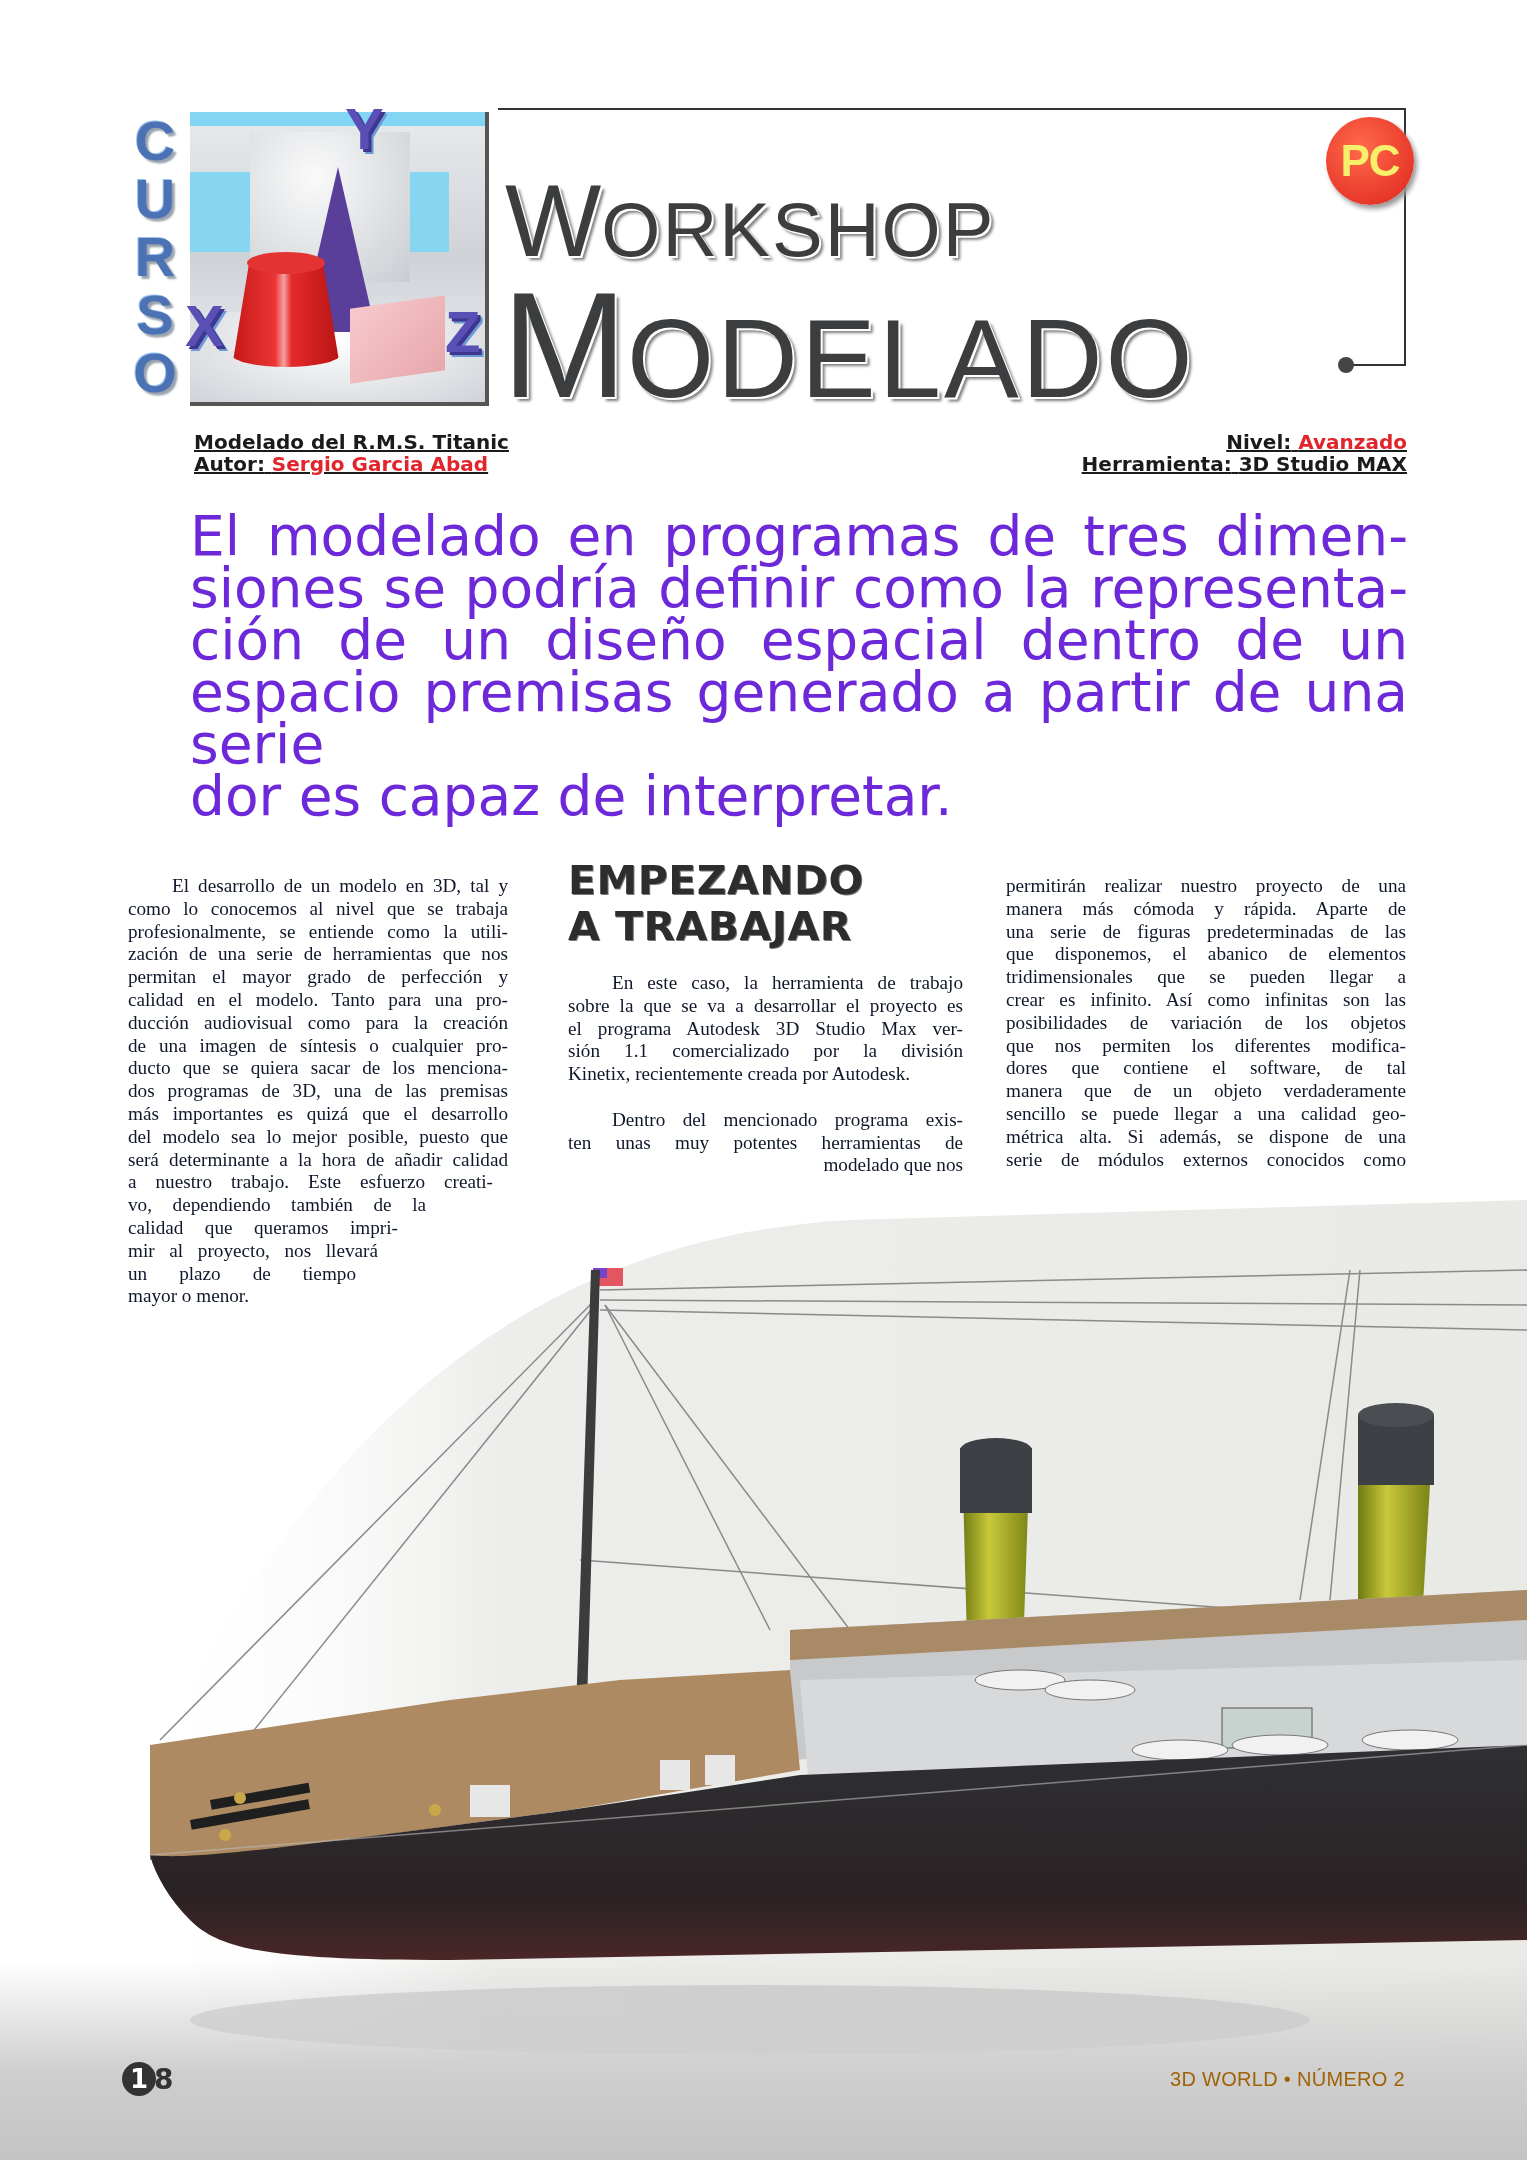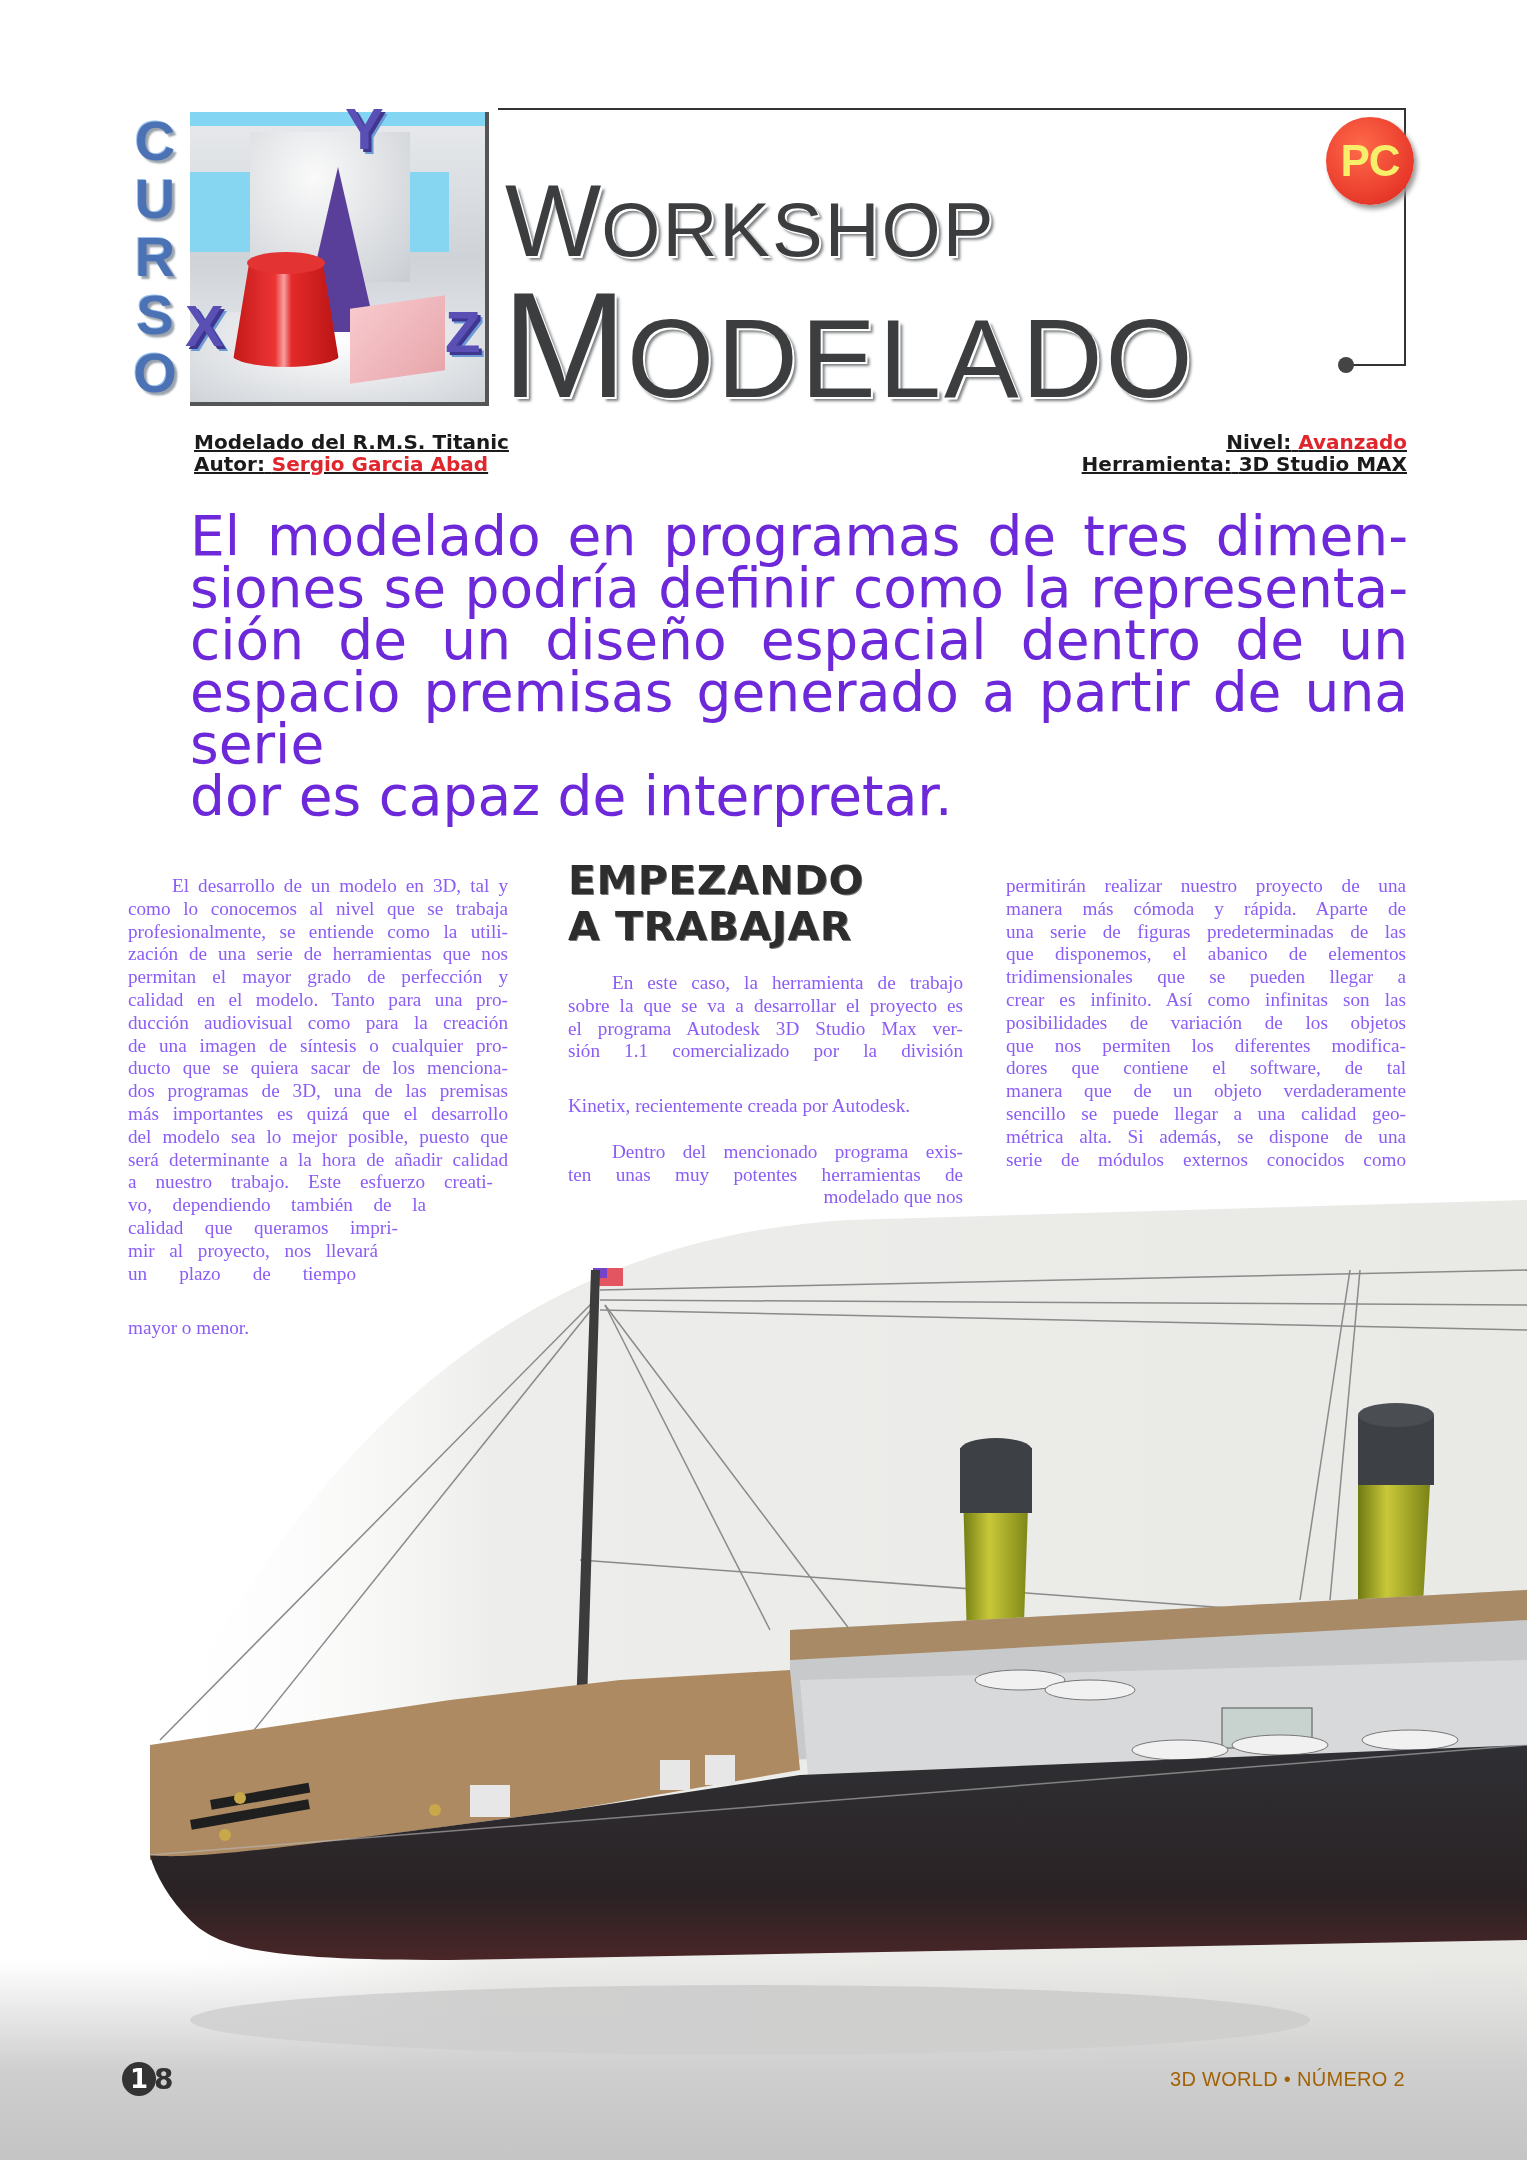--- a/index.html
+++ b/index.html
@@ -35,24 +35,24 @@
   
   .meta{font-family:"DejaVu Sans",sans-serif;font-weight:700;font-size:20px;line-height:22px;color:#1b1b1b;text-decoration:underline;}
   .meta .red{color:#e0252c;}
   .meta-l{left:194px;top:431px;}
   .meta-r{right:120px;top:431px;text-align:right;}
   
   .lead{left:190px;top:510px;width:1218px;font-family:"DejaVu Sans",sans-serif;font-size:55px;line-height:52px;color:#6d28d9;text-align:justify;text-align-last:left;}
   .lead span{display:block;text-align:justify;text-align-last:justify;}
   .lead span.last{text-align-last:left;}
   
-  .col{font-size:19.2px;line-height:22.8px;text-align:justify;color:#8b5cf6;}
+  .col{font-size:19.2px;line-height:22.8px;text-align:justify;color:#0f172a;}
   .col p{margin:0;}
   .col .ln{display:block;text-align:justify;text-align-last:justify;white-space:nowrap;}
-  .col .ln.l{text-align-last:left;margin-top:32px;}
+  .col .ln.l{text-align-last:left;}
   .col .ln.r{text-align-last:right;text-align:right;}
   .col .ind{text-indent:44px;}
   .c1{left:128px;top:875px;width:380px;}
   .c2{left:568px;top:972px;width:395px;}
   .c3{left:1006px;top:875px;width:400px;}
   .heading{left:568px;top:858px;font-family:"DejaVu Sans",sans-serif;font-weight:900;font-size:39px;line-height:46px;color:#2d2d2d;text-shadow:1px 1px 0 #777;letter-spacing:0.5px;transform:scaleX(1.05);transform-origin:left;}
   
   .ship{left:150px;top:1160px;width:1377px;height:940px;}
   
   .footer-bg{left:0;top:1960px;width:1527px;height:200px;background:linear-gradient(180deg,rgba(255,255,255,0) 0%,#cfcfcf 55%,#c4c4c4 100%);}

